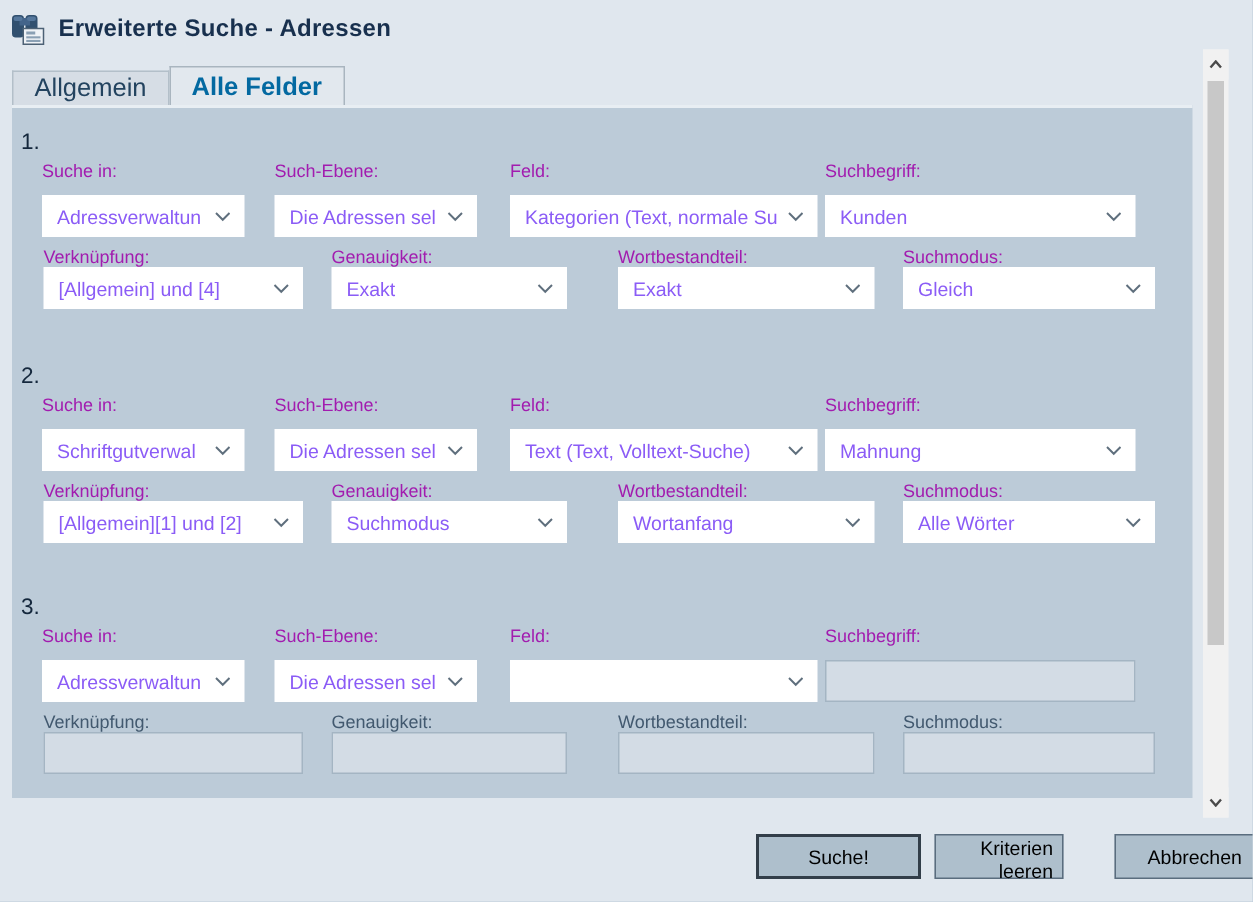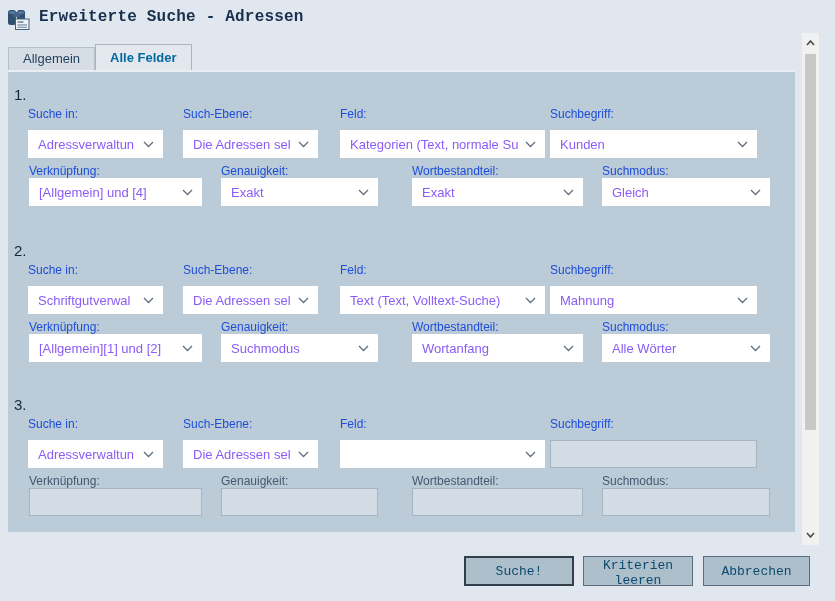--- a/index.html
+++ b/index.html
@@ -4,36 +4,36 @@
 <style>
   html,body{margin:0;padding:0;}
   body{
     width:835px;height:601px;
     background:#e0e7ee;
     font-family:"Liberation Sans","DejaVu Sans",sans-serif;
     position:relative;overflow:hidden;
     color:#1c3b5e;
   }
   
-  .titlebar{position:absolute;left:6px;top:8px;display:flex;gap:8px;font-family:Liberation Mono, monospace;}
+  .titlebar{position:absolute;left:6px;top:8px;display:flex;align-items:center;gap:8px;}
   .title{font-size:16px;font-weight:bold;color:#18304e;letter-spacing:.2px;}
   
   .tabs{position:absolute;left:8px;top:44px;height:26px;display:flex;align-items:flex-end;z-index:3;}
-  .tab{box-sizing:border-box;padding:0 14px;font-size:13px;white-space:nowrap;cursor:default;margin-top:26px;}
+  .tab{box-sizing:border-box;padding:0 14px;font-size:17px;white-space:nowrap;cursor:default;margin-top:26px;}
   .tab.inactive{height:23px;line-height:22px;background:#d6dde5;border:1px solid #b3bfc9;border-bottom:none;color:#23435f;}
   .tab.active{height:26px;line-height:25px;background:#e2e8ee;border:1px solid #a9b5bf;border-bottom:none;font-weight:bold;color:#0369a1;}
   
   .panel{
     position:absolute;left:8px;top:70px;width:787px;height:462px;
     background:#bccbd8;border-top:2px solid #e8eef3;box-sizing:border-box;
   }
   .section{position:absolute;left:0;right:0;}
   .s1{top:14px;} .s2{top:170px;} .s3{top:324px;}
   .num{position:absolute;left:6px;top:0;font-size:15px;color:#14273c;}
-  .lbl{position:absolute;font-size:12px;color:#1d4ed8;white-space:nowrap;}
+  .lbl{position:absolute;font-size:12px;color:#a21caf;white-space:nowrap;}
   .lbl.dim{color:#42596f;}
   .lr1{top:21px;} .lr2{top:78px;}
   .box{position:absolute;height:28px;box-sizing:border-box;}
   .br1{top:44px;} .br2{top:92px;}
   .r1c1{left:20px;width:135px;} .r1c2{left:175px;width:135px;}
   .r1c3{left:332px;width:205px;} .r1c4{left:542px;width:207px;}
   .r2c1{left:21px;width:173px;} .r2c2{left:213px;width:157px;}
   .r2c3{left:404px;width:171px;} .r2c4{left:594px;width:168px;}
   .sel{background:#ffffff;display:flex;align-items:center;}
   .sel .val{flex:1;padding-left:10px;font-size:13px;color:#8b5cf6;white-space:nowrap;overflow:hidden;}
@@ -41,25 +41,25 @@
   .dis{background:#d3dce5;border:1px solid #a4b5c3;}
   
   .scrollbar{position:absolute;left:802px;top:33px;width:17px;height:512px;background:#f1f1f1;}
   .sb-btn{position:absolute;left:0;width:17px;height:20px;background:#f1f1f1;display:flex;align-items:center;justify-content:center;}
   .sb-btn.up{top:0;} .sb-btn.down{bottom:0;}
   .sb-thumb{position:absolute;left:3px;top:21px;width:11px;height:376px;background:#c8c8c8;}
   
   .btn{
     position:absolute;top:556px;height:30px;box-sizing:border-box;
     background:#aebfcc;border:1px solid #5a6d7e;
-    font-family:Liberation Mono, monospace;font-size:13px;color:#0c4a6e;cursor:default;
+    font-family:Liberation Sans, sans-serif;font-size:13px;color:#000000;cursor:default;margin-left:40px;
   }
   .btn.default{border:2px solid #323e49;}
   #btn-suche{left:464px;width:110px;}
-  #btn-kriterien{left:583px;width:110px;}
+  #btn-kriterien{left:583px;width:86px;text-align:right;}
   #btn-abbrechen{left:703px;width:107px;text-align:center;}
 </style>
 </head>
 <body>
 
 <div class="titlebar">
   <span style="display:flex;">
     <svg width="25" height="23" viewBox="0 0 25 23">
       <rect x="2" y="2" width="8" height="15" rx="2.5" fill="#31506f"></rect>
       <rect x="11" y="2" width="8" height="15" rx="2.5" fill="#31506f"></rect>

